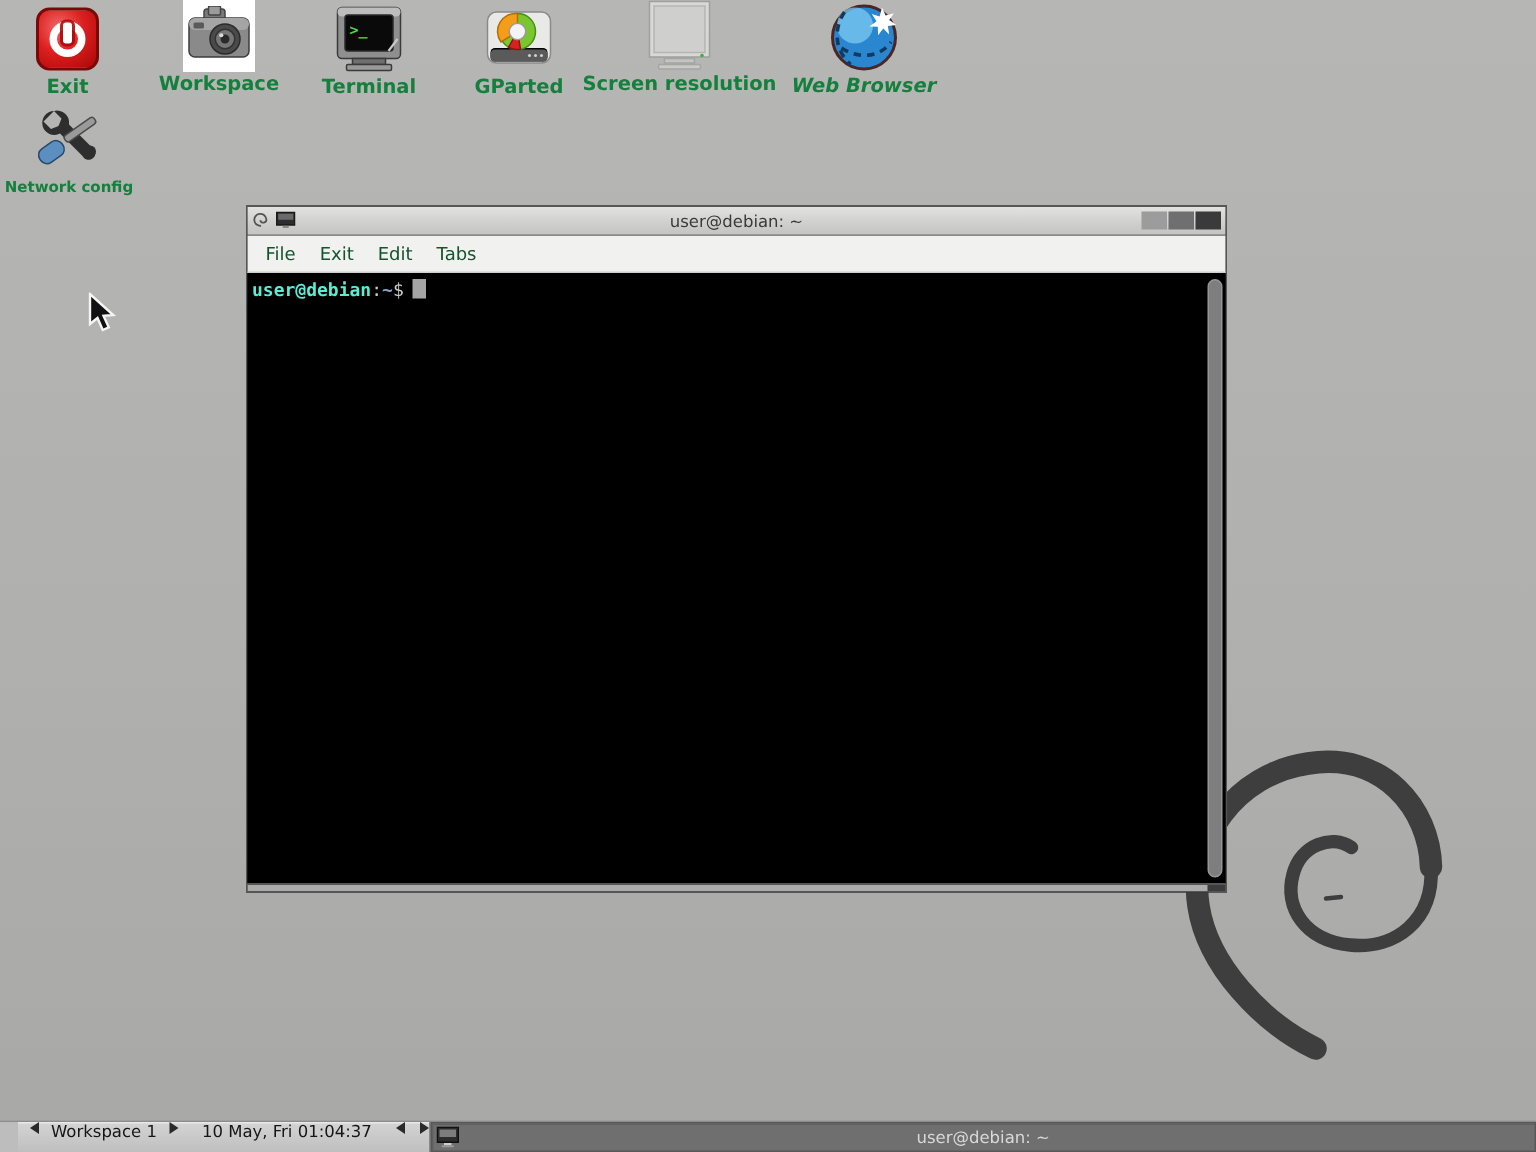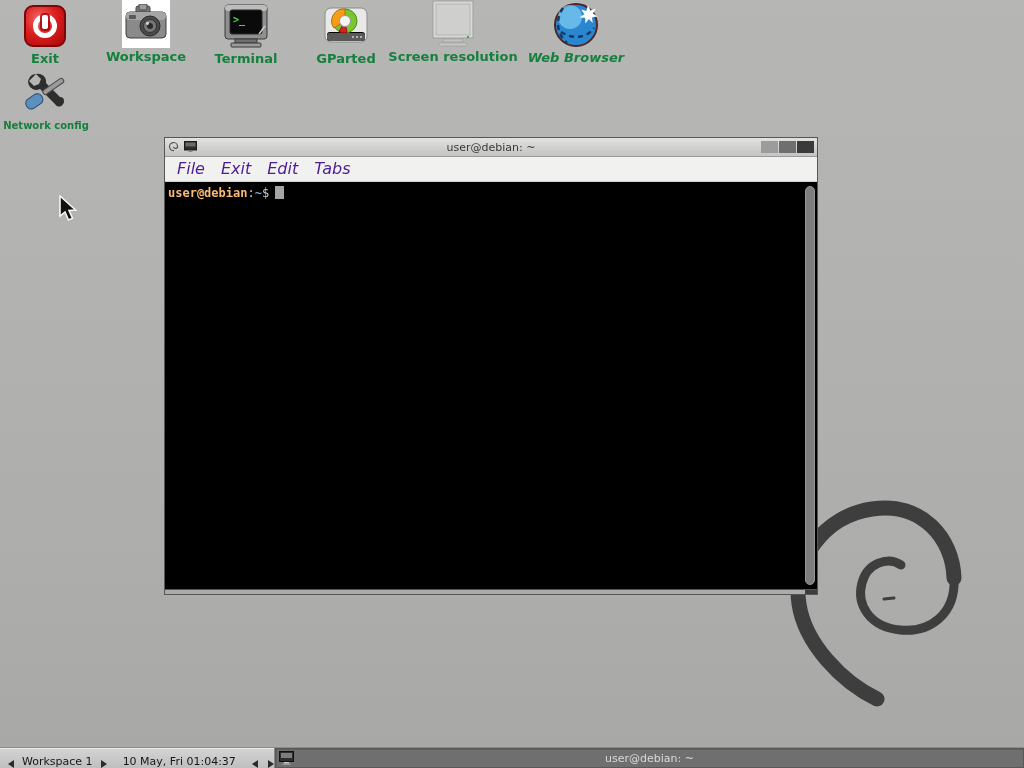--- a/index.html
+++ b/index.html
@@ -70,31 +70,31 @@
   .tb-btn.close { background:#3a3a3a; }
 
   .menubar {
     height:25px; flex:0 0 25px;
     background:#f1f1ef;
     border-bottom:1px solid #cfcfcd;
     display:flex; align-items:center;
     padding-left:4px;
   }
   .menu-item {
-    font-size:16px; color:#4c1d95; padding:3px 8px; line-height:18px;font-style:italic;
+    font-size:12px; color:#14532d; padding:3px 8px; line-height:18px;
   }
 
   .term-content {
     flex:1 1 auto; background:#000; position:relative;
     font-family:"DejaVu Sans Mono", monospace;
     font-size:12px; font-weight:bold; line-height:14px;
     padding:4px 3px;
   }
   .prompt-line { white-space:pre; }
-  .c-user { color:#fdba74; }
+  .c-user { color:#5eead4; }
   .c-plain { color:#cccccc; font-weight:normal; }
   .c-path { color:#7da7cc; }
   .cursor-block {
     display:inline-block; width:9px; height:13px; background:#a5a5a5;
     margin-left:6px; vertical-align:-2px;
   }
   .v-scrollbar {
     position:absolute; top:4px; bottom:4px; right:2px; width:10px;
     background:#7e7e7e; border:1px solid #969696; border-radius:5px;
   }
@@ -106,24 +106,25 @@
     position:absolute; right:0; top:0; width:12px; height:4px; background:#3c3c3c;
   }
 
   
   .taskbar {
     position:absolute; left:0; bottom:0; width:1024px; height:21px;
     background:#bdbdbd; border-top:1px solid #8c8c8c;
     display:flex; font-size:11px; color:#161616;
   }
   .tb-left {
-    flex:0 0 272px; display:flex; align-items:flex-end;
+    flex:0 0 272px; display:flex; align-items:flex-start;
     background:linear-gradient(180deg,#d4d4d4,#bfbfbf);
     border-right:1px solid #8a8a8a;
     box-shadow:inset 0 1px 0 #e9e9e9;
+    margin-left:12px;
   }
   .tri { width:0; height:0; border-top:4px solid transparent; border-bottom:4px solid transparent; }
   .tri.left  { border-right:6px solid #2a2a2a; }
   .tri.right { border-left:6px solid #2a2a2a; }
   .ws-label { margin:0 8px; white-space:nowrap; }
   .clock { margin:0 14px 0 16px; white-space:nowrap; }
   .pager-arrows { display:flex; gap:10px; margin-left:2px; }
   .task-button {
     flex:1 1 auto; position:relative;
     background:#6f6f6f;

